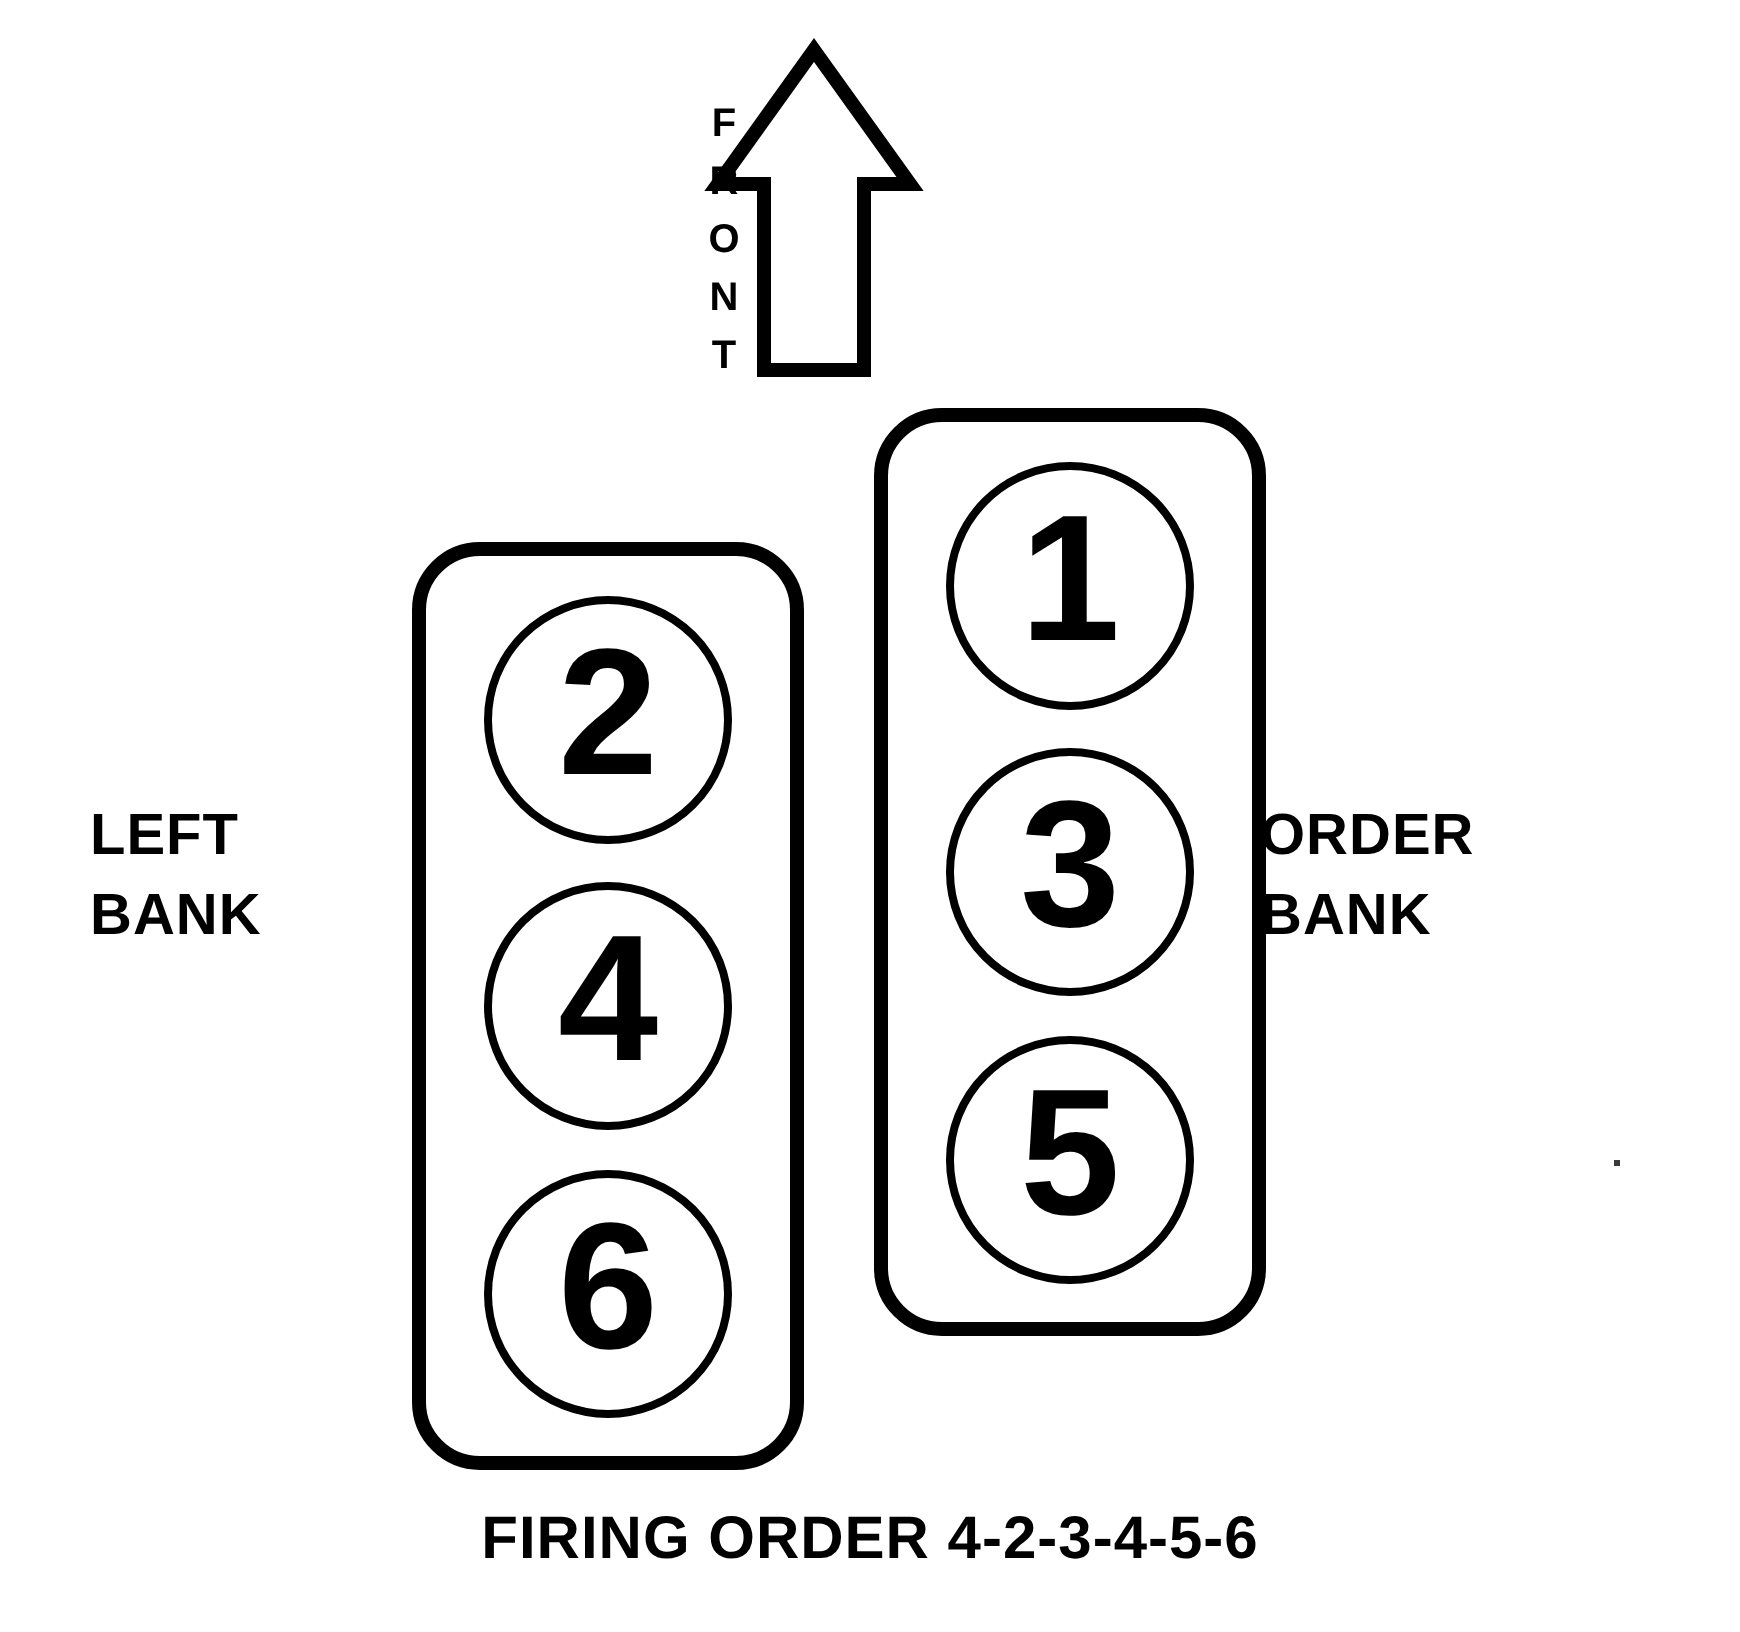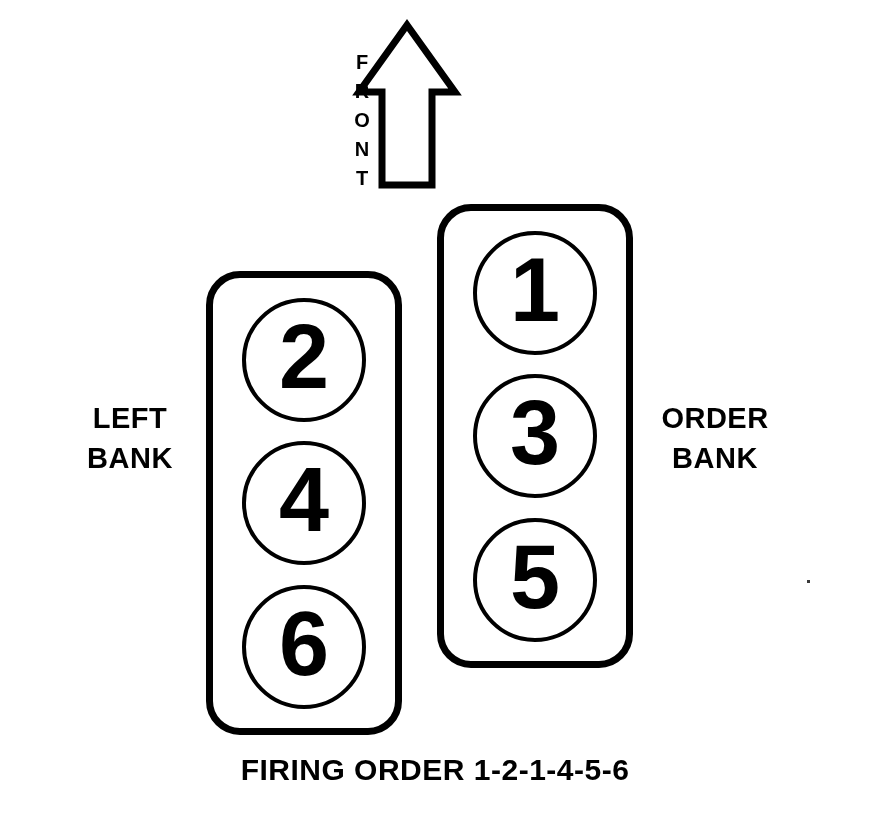--- a/index.html
+++ b/index.html
@@ -76,21 +76,21 @@
   .cylinder-number {
     font-size: 90px;
     font-weight: bold;
     line-height: 1;
     padding-bottom: 6px;
   }
   
   .bank-label {
     position: absolute;
     width: 170px;
-    text-align: center;
+    text-align: left;
     font-size: 29px;
     font-weight: bold;
     line-height: 40px;
     letter-spacing: 0.5px;
   }
   .bank-label-left  { left: 45px;  top: 398px; }
   .bank-label-right { left: 630px; top: 398px; }
   
   .caption {
     position: absolute;
@@ -148,17 +148,17 @@
 
   <div class="bank-label bank-label-left">
     <div>LEFT</div>
     <div>BANK</div>
   </div>
   <div class="bank-label bank-label-right">
     <div>ORDER</div>
     <div>BANK</div>
   </div>
 
-  <div class="caption">FIRING ORDER 1-2-1-4-5-6</div>
+  <div class="caption">FIRING ORDER 4-2-3-4-5-6</div>
 
   <div class="speck"></div>
 
 </div>
 
 </body></html>

